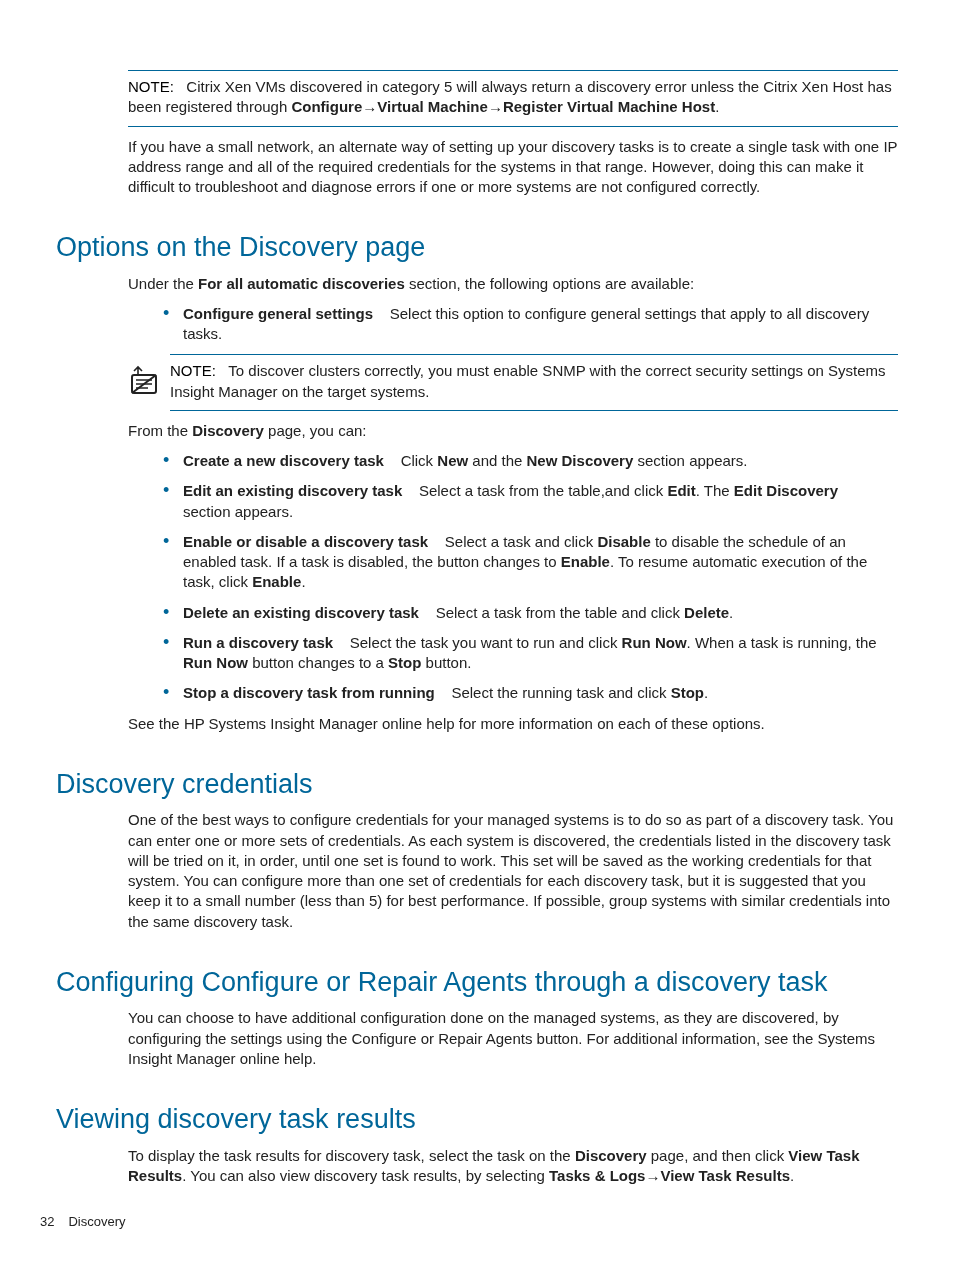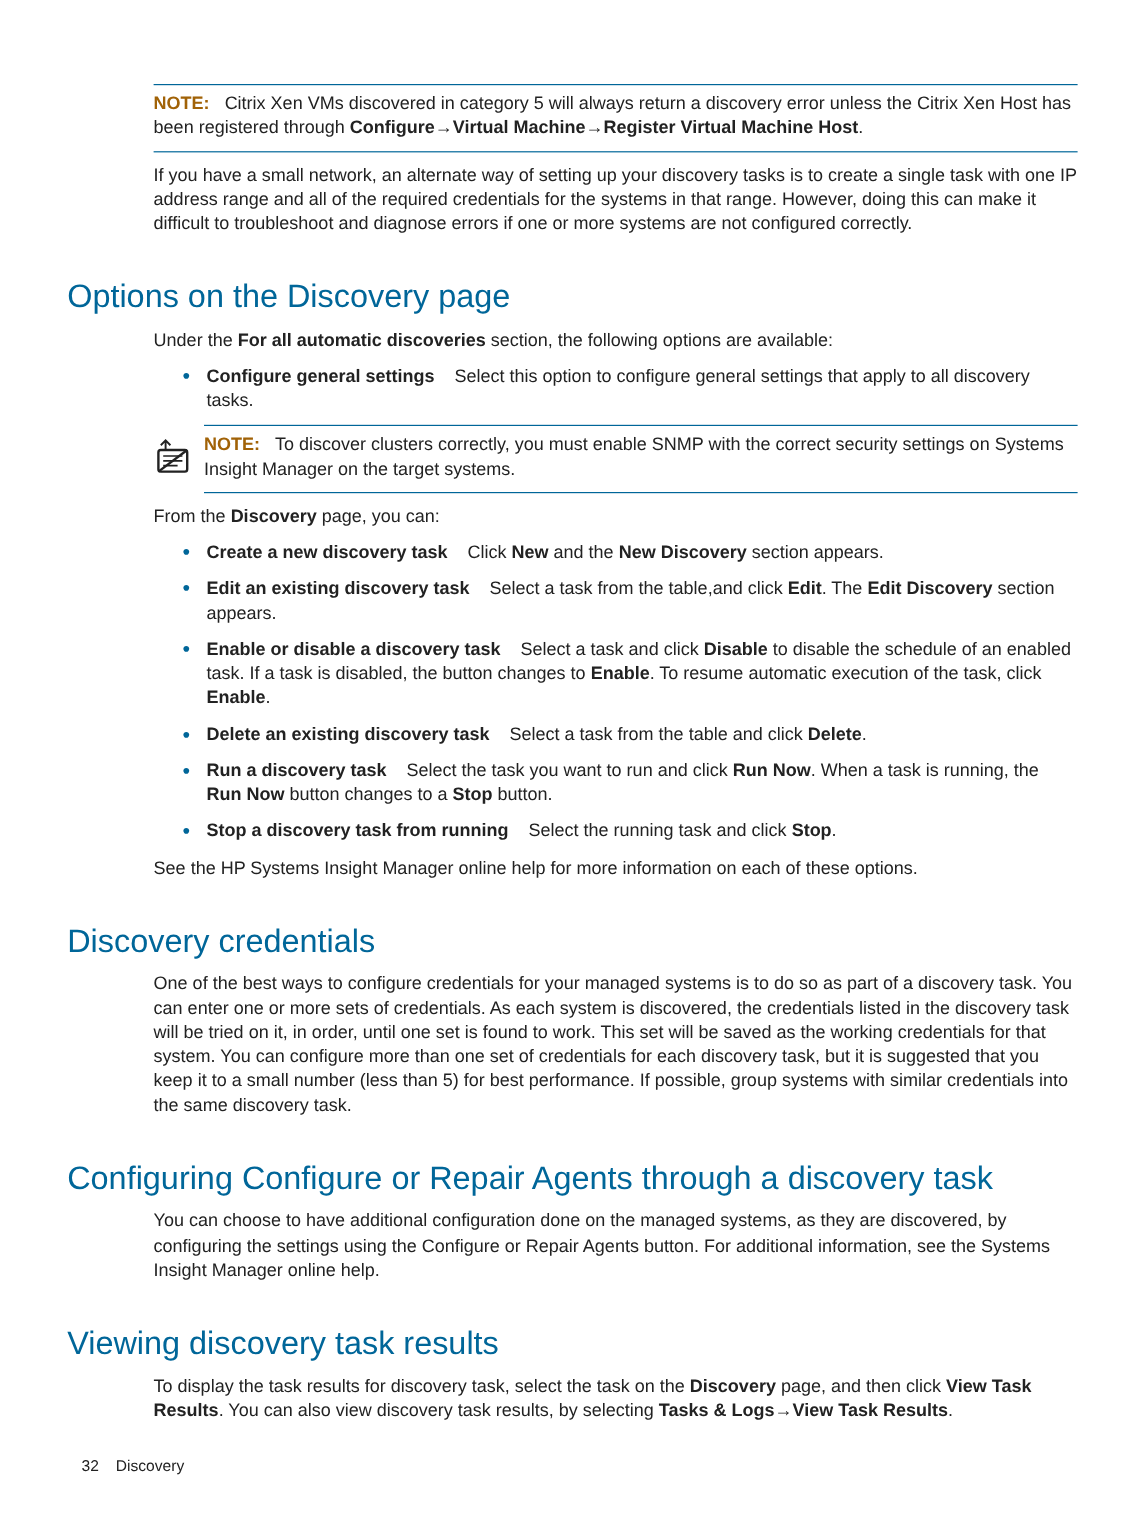--- a/index.html
+++ b/index.html
@@ -26,63 +26,63 @@
   }
   p { margin: 8px 0; }
   b { font-weight: bold; }
   .note-block {
     border-top: 1.4px solid #006699;
     border-bottom: 1.4px solid #006699;
     padding: 6px 0 8px 0;
     margin: 10px 0;
   }
   .note-label {
-    color: #a16207;
-    font-weight: bold;
+    color: #000000;
+    font-weight: normal;
   }
   .note-with-icon {
     display: flex;
     align-items: center;
     margin: 10px 0;
   }
   .note-icon {
     width: 34px;
     flex-shrink: 0;
     margin-right: 8px;
     margin-top: 2px;
   }
   .note-with-icon .note-block {
     flex: 1;
     margin: 0;
   }
   ul.bullets {
     list-style: none;
     padding-left: 24px;
-    margin: 6px 0;
+    margin: 6px 11px;
   }
   ul.bullets > li {
     position: relative;
     padding-left: 20px;
     margin: 10px 0;
   }
   ul.bullets > li::before {
     content: "•";
     position: absolute;
     left: 0;
     top: 0;
     color: #006699;
     font-size: 18px;
     line-height: 1;
   }
   .bullet-title { font-weight: bold; }
   .italic { font-style: italic; }
   .footer {
     position: absolute;
     bottom: 40px;
-    left: 68px;
+    left: 40px;
     font-size: 13px;
   }
   .footer .pnum { margin-right: 14px; }
 </style>
 </head>
 <body>
 
 <div class="content">
   <div class="note-block">
     <span class="note-label">NOTE:</span>&nbsp;&nbsp;&nbsp;<span>Citrix Xen VMs discovered in category 5 will always return a discovery error unless the Citrix Xen Host has been registered through </span><b>Configure</b><span>→</span><b>Virtual Machine</b><span>→</span><b>Register Virtual Machine Host</b><span>.</span>

